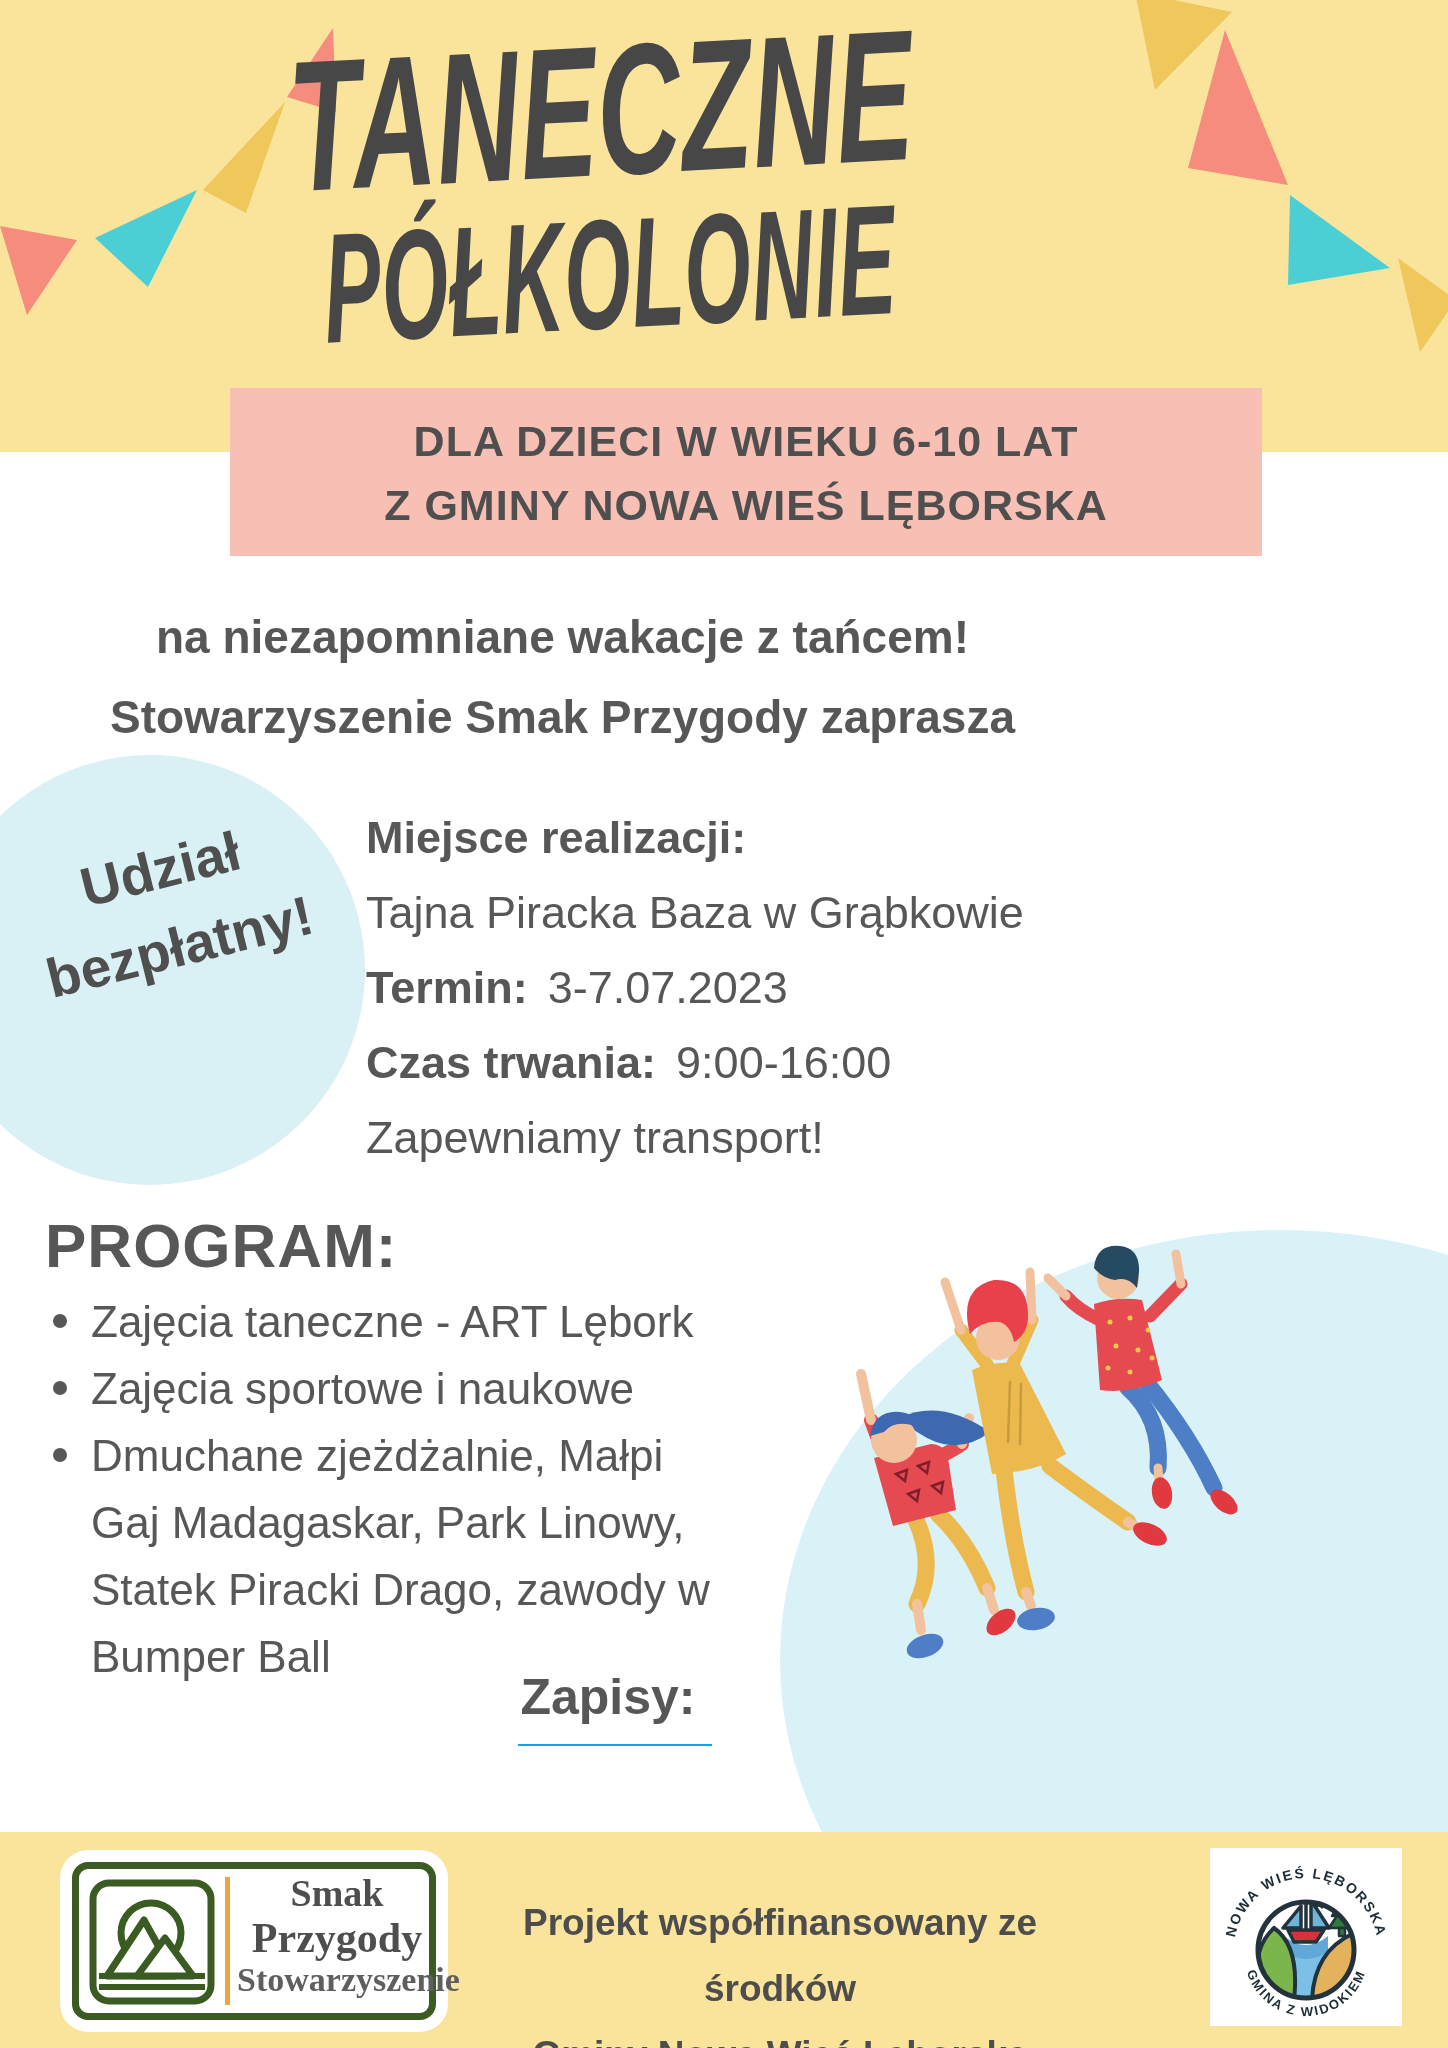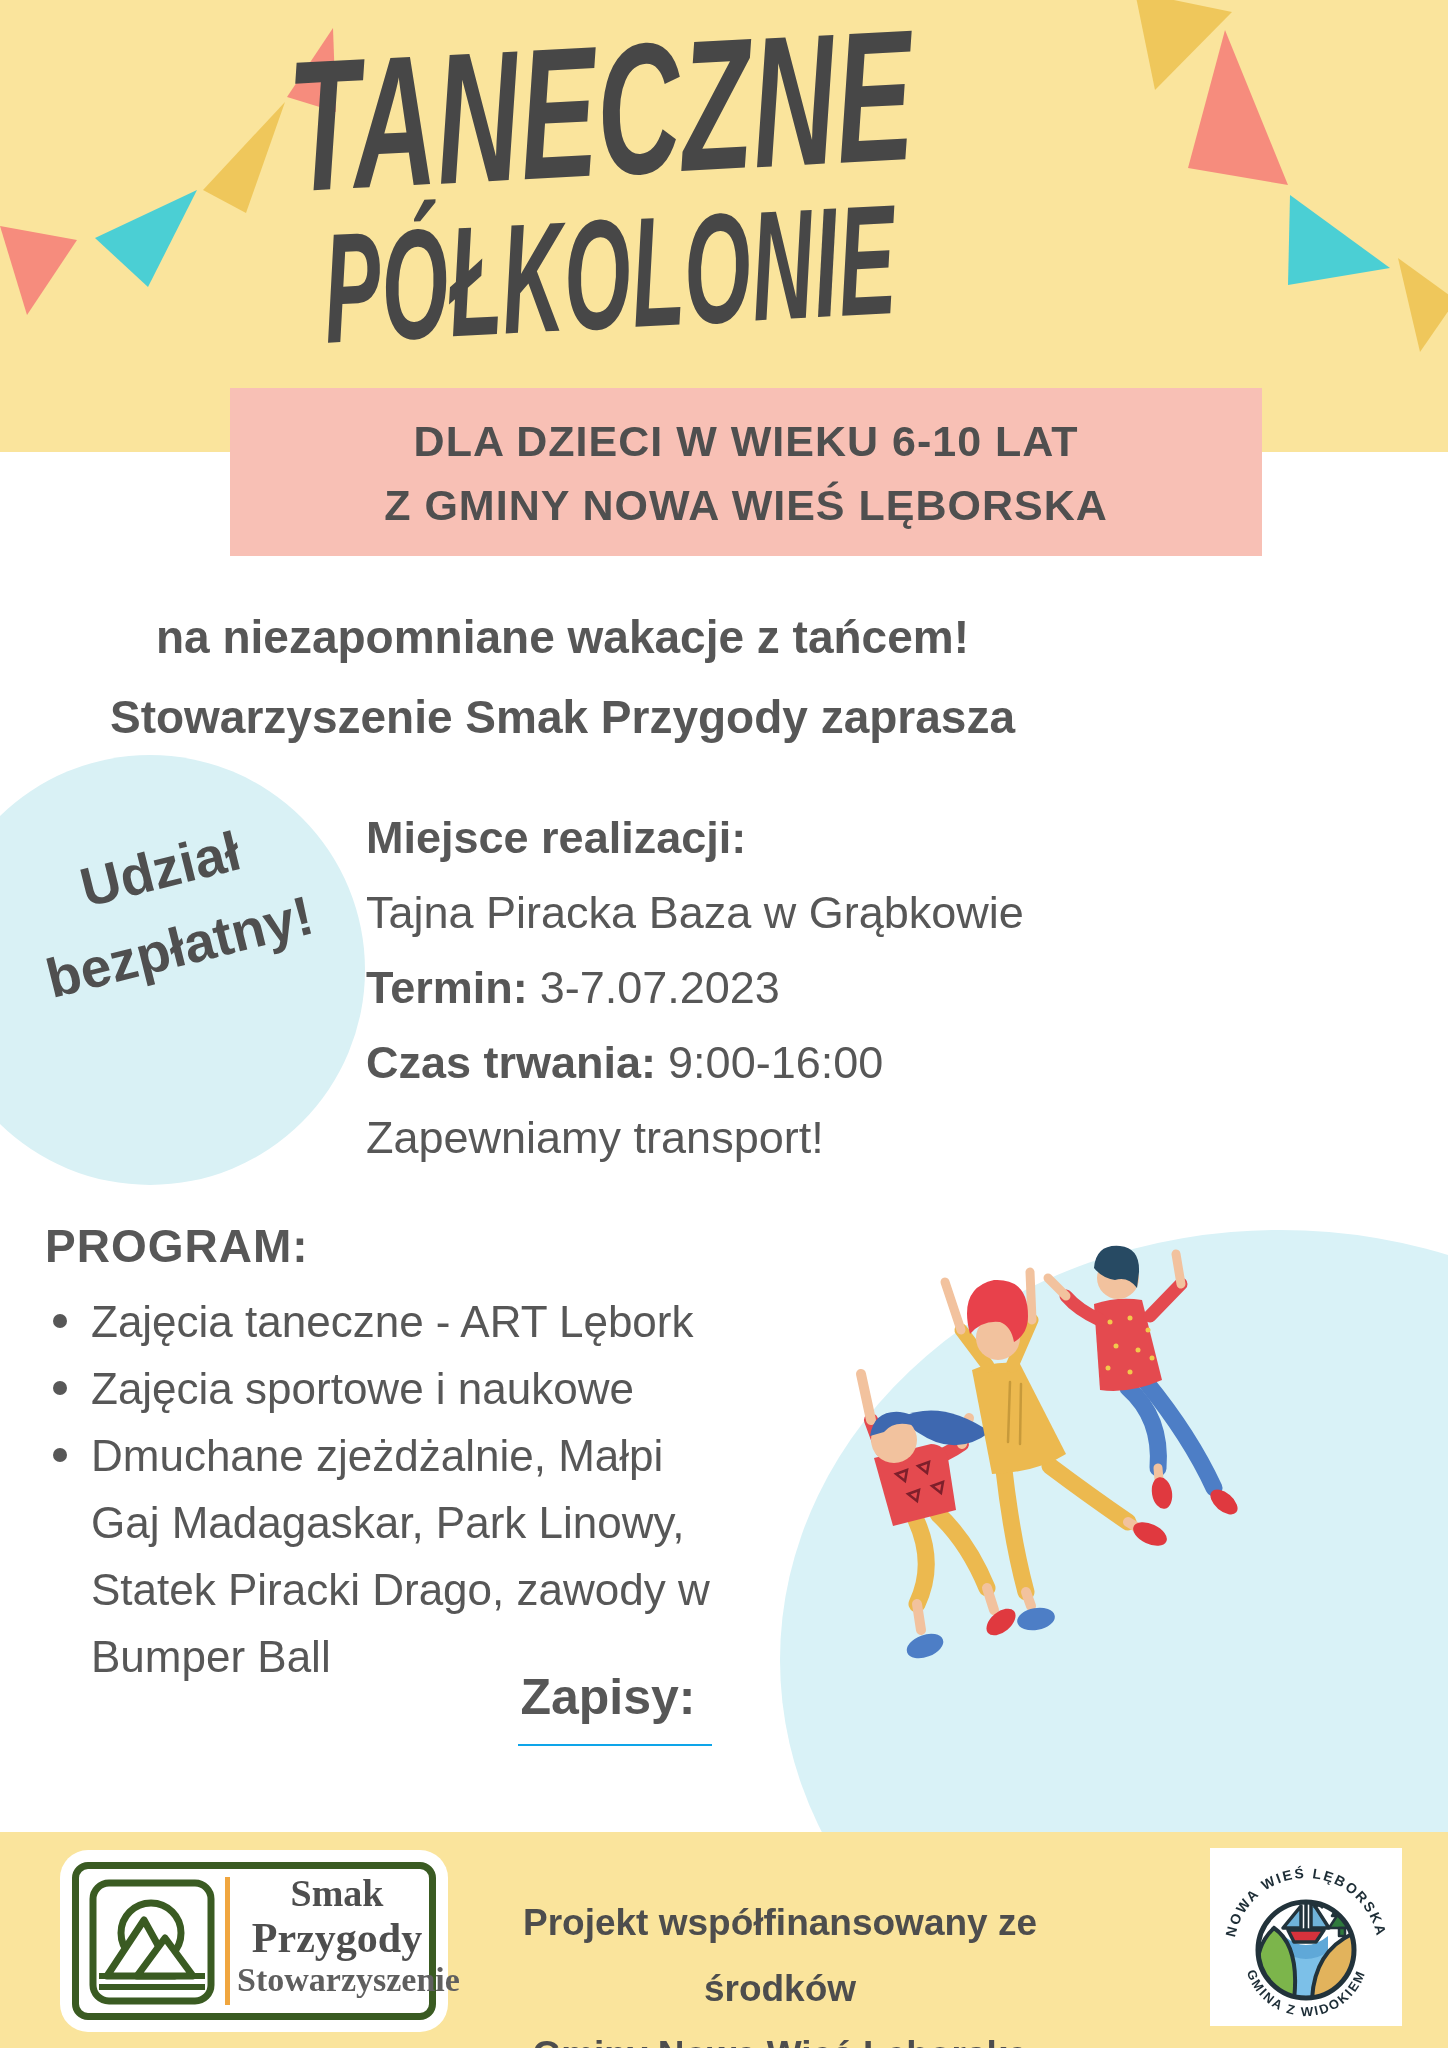--- a/index.html
+++ b/index.html
@@ -43,24 +43,24 @@
     position:absolute; left:-45px; top:828px; width:430px;
     transform:rotate(-14deg); text-align:center; font-weight:bold;
     font-size:55px; color:#4F4F4F; line-height:80px;
   }
   
   .details {
     position:absolute; right:342px; top:800px; width:740px; 
     font-size:45px; line-height:75px; color:#575757;
   }
   .details b { font-weight:bold; }
-  .details .val { margin-left:12px; }
+  .details .val { margin-left:20px; }
   
   .program { position:absolute; left:45px; top:1218px; width:700px; color:#575757; }
-  .program-heading { font-weight:bold; font-size:46px; letter-spacing:1px; line-height:56px; }
+  .program-heading { font-weight:bold; font-size:62px; letter-spacing:1px; line-height:56px; }
   .program-list { list-style:none; margin:14px 0 0 0; padding:0; }
   .program-list li { display:flex; align-items:flex-start; font-size:44px; line-height:67px; }
   .bullet { flex:0 0 14px; width:14px; height:14px; border-radius:50%; background:#575757; margin:26px 24px 0 8px; }
   .li-text { max-width:620px; }
   
   .dancers-svg { position:absolute; left:638px; top:1222px; z-index:2; }
   
   .signup { position:absolute; left:0; top:1668px; width:1230px; text-align:center; z-index:4; color:#575757; }
   .signup-heading {
     display:inline-block; font-weight:bold; font-size:50px;

